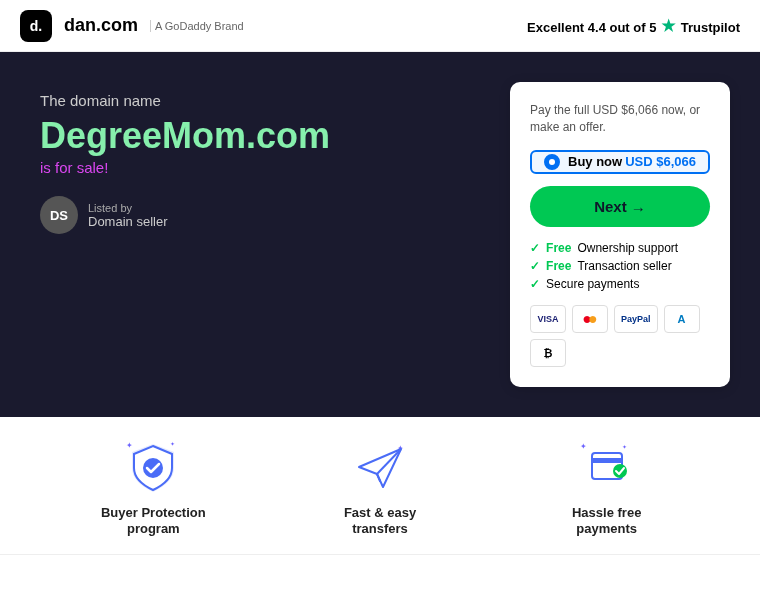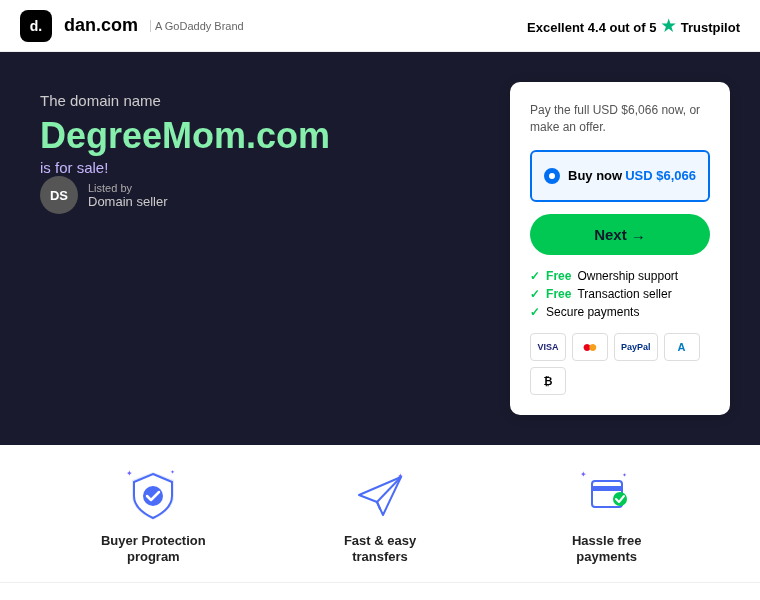--- a/index.html
+++ b/index.html
@@ -25,42 +25,42 @@
     
     .hero {
       background: #1a1a2e; color: #fff;
       padding: 30px 30px 30px 40px;
       display: flex; gap: 32px; justify-content: space-between;
       min-height: 280px;
     }
     .hero-left { flex: 1; padding-top: 10px; }
     .hero-subtitle { font-size: 15px; color: #ccc; margin-bottom: 6px; }
     .hero-domain { font-size: 36px; font-weight: bold; color: #86efac; margin-bottom: 2px; }
-    .hero-sale { font-size: 15px; color: #c4b5fd; }
+    .hero-sale { font-size: 15px; color: #d946ef; margin-bottom: 20px; }
     .seller-info { display: flex; align-items: center; gap: 10px; }
     .seller-avatar {
       width: 38px; height: 38px; border-radius: 50%; background: #555;
       display: flex; align-items: center; justify-content: center;
       color: #fff; font-size: 13px; font-weight: bold;
     }
     .seller-label { font-size: 11px; color: #aaa; }
     .seller-name { font-size: 13px; color: #ccc; }
 
     
     .domain-card {
       background: #fff; border-radius: 10px; padding: 20px;
       width: 220px; min-width: 220px; color: #000;
       box-shadow: 0 2px 12px rgba(0,0,0,0.15);
       height: fit-content;
     }
     .card-title { font-size: 16px; font-weight: bold; margin-bottom: 6px; }
     .card-subtitle { font-size: 12px; color: #555; margin-bottom: 14px; line-height: 1.4; }
     .option-row {
       display: flex; align-items: center; justify-content: space-between;
-      padding: 16px 12px; border-radius: 6px; margin-bottom: 8px;
+      padding: 2px 12px; border-radius: 6px; margin-bottom: 8px;
       border: 2px solid transparent; cursor: pointer;
     }
     .option-row.selected { border-color: #0070f3; background: #f0f7ff; }
     .option-row.unselected { border-color: #e0e0e0; }
     .option-left { display: flex; align-items: center; gap: 8px; }
     .radio-selected {
       width: 16px; height: 16px; border-radius: 50%; background: #0070f3;
       border: 2px solid #0070f3; display: flex; align-items: center; justify-content: center;
     }
     .radio-selected::after {

